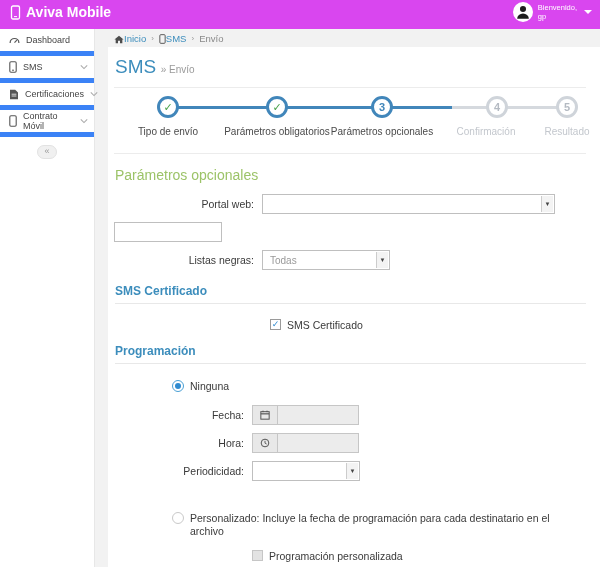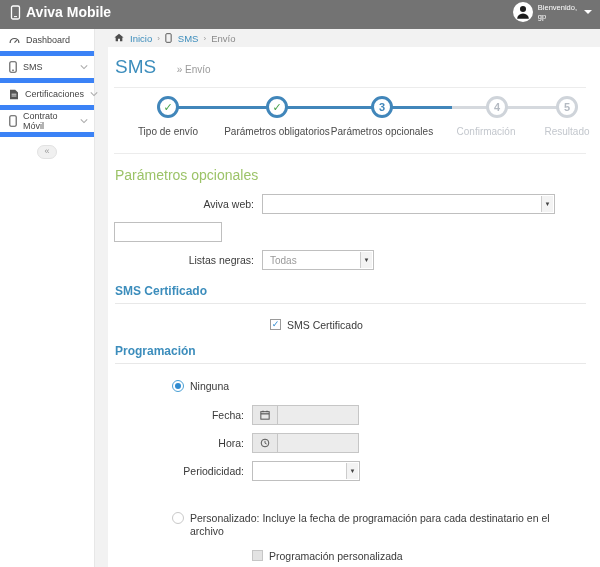--- a/index.html
+++ b/index.html
@@ -5,21 +5,21 @@
   * { margin:0; padding:0; box-sizing:border-box; }
   html,body { width:600px; height:567px; overflow:hidden; }
   body {
     position:relative;
     font-family:"Liberation Sans","DejaVu Sans",sans-serif;
     background:#f2f2f2; color:#444;
   }
   
   .header {
     position:absolute; top:0; left:0; right:0; height:29px;
-    background:#737373; color:#fff; display:flex; align-items:center;
+    background:#d946ef; color:#fff; display:flex; align-items:center;
     justify-content:space-between; padding:0 8px 5px 10px; z-index:10;
   }
   .brand { display:flex; align-items:center; gap:5px; font-size:14px; font-weight:bold; }
   .brand svg { display:block; }
   .userbox { display:flex; align-items:center; gap:5px; cursor:pointer; }
   .avatar { width:20px; height:20px; border-radius:50%; background:#fff; display:flex; align-items:center; justify-content:center; overflow:hidden; }
   .welcome { font-size:7.5px; line-height:9px; text-align:left; }
   .caret-down { width:0; height:0; border-left:4px solid transparent; border-right:4px solid transparent; border-top:4px solid #fff; margin-left:2px; }
   
   .sidebar {
@@ -35,32 +35,32 @@
   .side-item .s-chev { color:#aaa; display:flex; }
   .collapse-btn {
     width:20px; height:14px; border-radius:8px; background:#f0f0f0; border:1px solid #e2e2e2;
     color:#999; font-size:9px; line-height:11px; text-align:center; margin:8px auto 0; cursor:pointer;
   }
   
   .breadcrumb {
     position:absolute; top:29px; left:108px; right:0; height:18px;
     display:flex; align-items:center; gap:5px; font-size:9.5px; padding-left:6px;
   }
-  .bc-link { color:#3c8dbc; cursor:pointer; display:flex; align-items:flex-start; gap:6px; }
+  .bc-link { color:#3c8dbc; cursor:pointer; display:flex; align-items:flex-end; gap:0; }
   .bc-sep { color:#9a9a9a; font-size:8px; }
   .bc-current { color:#8a8a8a; }
   .bc-home-icon, .bc-phone-icon { color:#4d4d4d; display:flex; }
   
   .panel {
     position:absolute; left:108px; top:47px; width:492px; height:540px;
     background:#fff; padding:7px 14px 0 6px;
   }
   .title-row { border-bottom:1px solid #ececec; padding:2px 0 9px 1px; }
   .page-title { font-size:19px; font-weight:300; color:#3c8dbc; display:inline; }
-  .page-subtitle { font-size:10px; color:#9a9a9a; margin-left:16px; }
+  .page-subtitle { font-size:10px; color:#9a9a9a; margin-left:0; }
   
   .stepper { position:relative; height:58px; border-bottom:1px solid #ececec; margin-top:8px; }
   .seg { position:absolute; top:10px; height:3px; }
   .seg.blue { background:#4186ba; left:54px; width:284px; }
   .seg.gray { background:#d5d9de; left:338px; width:115px; }
   .step-circle {
     position:absolute; top:0; width:22px; height:22px; border-radius:50%;
     background:#fff; border:3px solid #4186ba; display:flex; align-items:center;
     justify-content:center; font-size:11px; font-weight:bold; z-index:2;
   }
@@ -244,34 +244,34 @@
     <span class="step-label" style="left:54px">Tipo de envío</span>
     <span class="step-label" style="left:163px">Parámetros obligatorios</span>
     <span class="step-label" style="left:268px">Parámetros opcionales</span>
     <span class="step-label pending" style="left:372px">Confirmación</span>
     <span class="step-label pending" style="left:453px">Resultado</span>
   </div>
 
   <div class="sec-green">Parámetros opcionales</div>
 
   <div class="frow">
-    <span class="flabel">Aviva web:</span>
+    <span class="flabel">Portal web:</span>
     <div class="sel" style="width:293px">
       <span></span>
       <span class="sel-arrow">▼</span>
     </div>
   </div>
 
   <div class="frow">
     <input class="tinput" type="text" value="" style="">
   </div>
 
   <div class="frow" style="margin-bottom:8px">
     <span class="flabel">Listas negras:</span>
-    <div class="sel" style="width:112px">
+    <div class="sel" style="width:128px">
       <span>Todas</span>
       <span class="sel-arrow">▼</span>
     </div>
   </div>
 
   <div class="sec-blue">SMS Certificado</div>
 
   <div class="choice indent-cb1" style="margin-top:15px">
     <span class="checkbox">✓</span>
     <span class="ctext">SMS Certificado</span>

